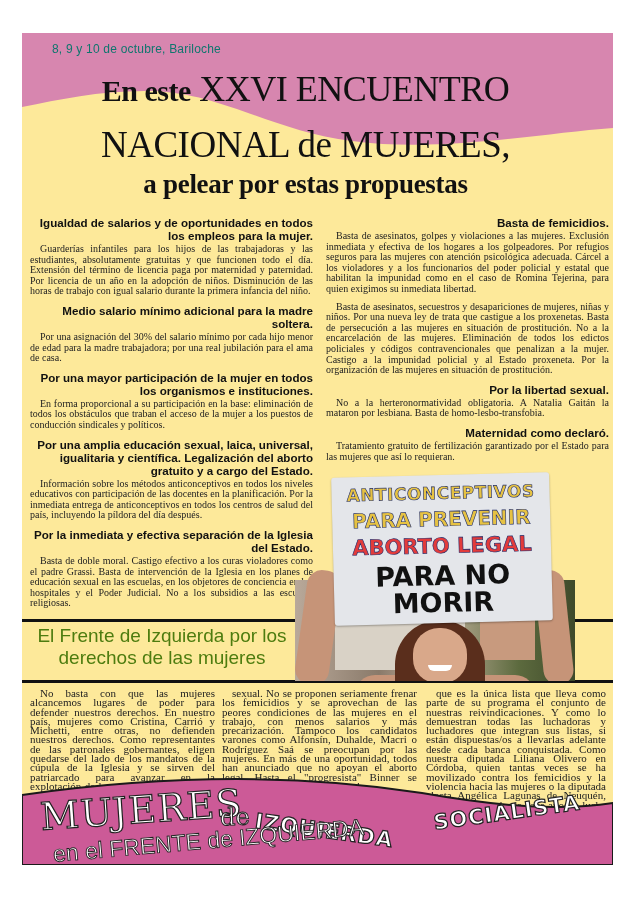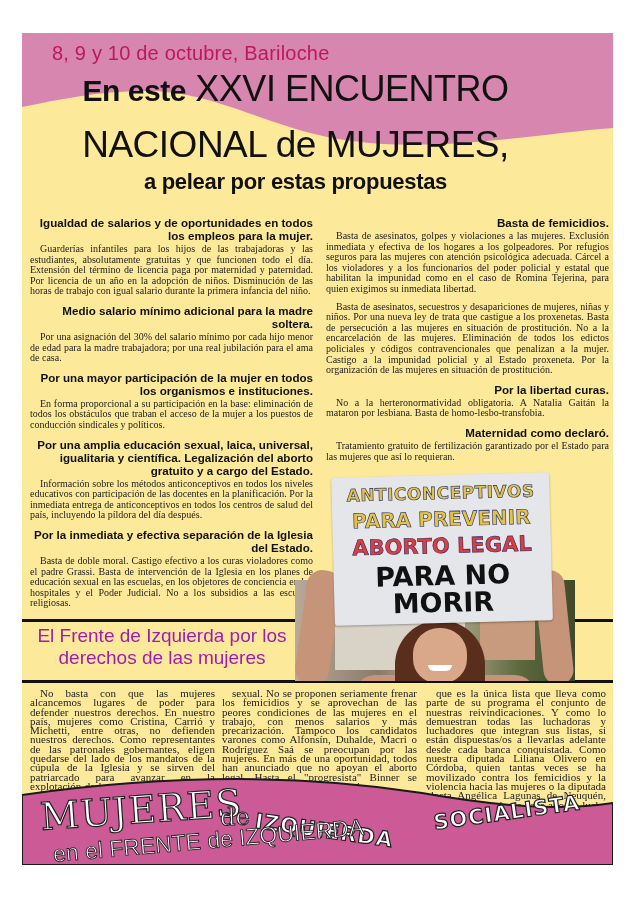--- a/index.html
+++ b/index.html
@@ -1,32 +1,32 @@
 <!DOCTYPE html>
 <html><head>
 <meta charset="utf-8">
 <style>
   html, body { margin:0; padding:0; background:#ffffff; }
   body { width:636px; height:899px; position:relative; overflow:hidden; font-family:"Liberation Serif", serif; color:#1a1a1a; }
   .page { position:absolute; left:22px; top:33px; width:591px; height:832px; background:#FDE99A; overflow:hidden; }
   .top-wave { position:absolute; left:0; top:0; width:591px; height:130px; }
-  .date { position:absolute; left:30px; top:9px; font-family:"Liberation Sans", sans-serif; font-size:20px; color:#be185d; letter-spacing:0.2px; }
-  .title { position:absolute; left:8px; width:531px; text-align:center; font-family:Liberation Sans, sans-serif; color:#111; line-height:1; }
+  .date { position:absolute; left:30px; top:9px; font-family:"Liberation Sans", sans-serif; font-size:12px; color:#0f766e; letter-spacing:0.2px; }
+  .title { position:absolute; left:18px; width:531px; text-align:center; font-family:Liberation Serif, serif; color:#111; line-height:1; }
   .t1 { top:38px; font-size:36px; letter-spacing:-0.5px; }
   .t1 .small { font-size:30px; font-weight:bold; }
   .t2 { top:93px; font-size:37px; letter-spacing:-0.5px; }
-  .t3 { top:138px; font-size:22px; font-weight:bold; letter-spacing:-0.3px; }
+  .t3 { top:138px; font-size:27px; font-weight:bold; letter-spacing:-0.3px; }
   .col { position:absolute; }
   .col-left { left:8px; top:183px; width:283px; }
   .col-right { left:304px; top:183px; width:283px; }
   .sec { margin-bottom:7px; }
   .sec h3 { margin:0 0 2px 0; text-align:right; font-family:"Liberation Sans", sans-serif; font-weight:bold; font-size:11.6px; line-height:13px; color:#111; }
   .sec p { margin:0; font-size:10px; line-height:10.6px; text-align:justify; text-indent:10px; color:#222; }
   .rule { position:absolute; left:0; width:591px; height:3px; background:#111; }
-  .frente-title { position:absolute; left:6px; top:592px; width:268px; text-align:center; font-family:"Liberation Sans", sans-serif; font-size:19px; line-height:22px; color:#a21caf; }
+  .frente-title { position:absolute; left:6px; top:592px; width:268px; text-align:center; font-family:"Liberation Sans", sans-serif; font-size:19px; line-height:22px; color:#4d7c0f; }
   .photo { position:absolute; left:273px; top:437px; width:280px; height:211px; overflow:hidden; }
   .sign { position:absolute; left:38px; top:5px; width:218px; height:148px; background:#E4E6EA; border-radius:3px; transform:rotate(-1.5deg); box-shadow:0 1px 2px rgba(0,0,0,.3); z-index:3; }
   .sign-line { display:block; text-align:center; font-family:"DejaVu Sans", sans-serif; font-weight:bold; line-height:1; }
   .sl1 { font-size:17px; color:#E6C243; margin-top:10px; -webkit-text-stroke:0.6px #1d2a6b; letter-spacing:0.5px; }
   .sl2 { font-size:20px; color:#E6C243; margin-top:7px; -webkit-text-stroke:0.6px #1d2a6b; }
   .sl3 { font-size:21px; color:#E23B3B; margin-top:7px; -webkit-text-stroke:0.6px #1d2a6b; }
   .sl4 { font-size:27px; color:#111; margin-top:5px; }
   .bg-photo { position:absolute; left:0; top:110px; width:280px; height:101px; background:linear-gradient(90deg,#b9a99a 0%,#8a7a6a 30%,#c8b6a2 50%,#5c6a3e 80%,#3f4a2a 100%); }
   .building { position:absolute; left:40px; top:120px; width:130px; height:80px; background:#d9d2c6; }
   .building2 { position:absolute; left:185px; top:120px; width:55px; height:70px; background:#c89a7e; }
@@ -92,21 +92,21 @@
 
   <div class="col col-right">
     <div class="sec">
       <h3>Basta de femicidios.</h3>
       <p>Basta de asesinatos, golpes y violaciones a las mujeres. Exclusión inmediata y efectiva de los hogares a los golpeadores. Por refugios seguros para las mujeres con atención psicológica adecuada. Cárcel a los violadores y a los funcionarios del poder policial y estatal que habilitan la impunidad como en el caso de Romina Tejerina, para quien exigimos su inmediata libertad.</p>
     </div>
     <div class="sec">
       <p>Basta de asesinatos, secuestros y desapariciones de mujeres, niñas y niños. Por una nueva ley de trata que castigue a los proxenetas. Basta de persecución a las mujeres en situación de prostitución. No a la encarcelación de las mujeres. Eliminación de todos los edictos policiales y códigos contravencionales que penalizan a la mujer. Castigo a la impunidad policial y al Estado proxeneta. Por la organización de las mujeres en situación de prostitución.</p>
     </div>
     <div class="sec">
-      <h3>Por la libertad curas.</h3>
+      <h3>Por la libertad sexual.</h3>
       <p>No a la herteronormatividad obligatoria. A Natalia Gaitán la mataron por lesbiana. Basta de homo-lesbo-transfobia.</p>
     </div>
     <div class="sec">
       <h3>Maternidad como declaró.</h3>
       <p>Tratamiento gratuito de fertilización garantizado por el Estado para las mujeres que así lo requieran.</p>
     </div>
   </div>
 
   <div class="rule" style="top:586px;"></div>
   <div class="rule" style="top:647px;"></div>

